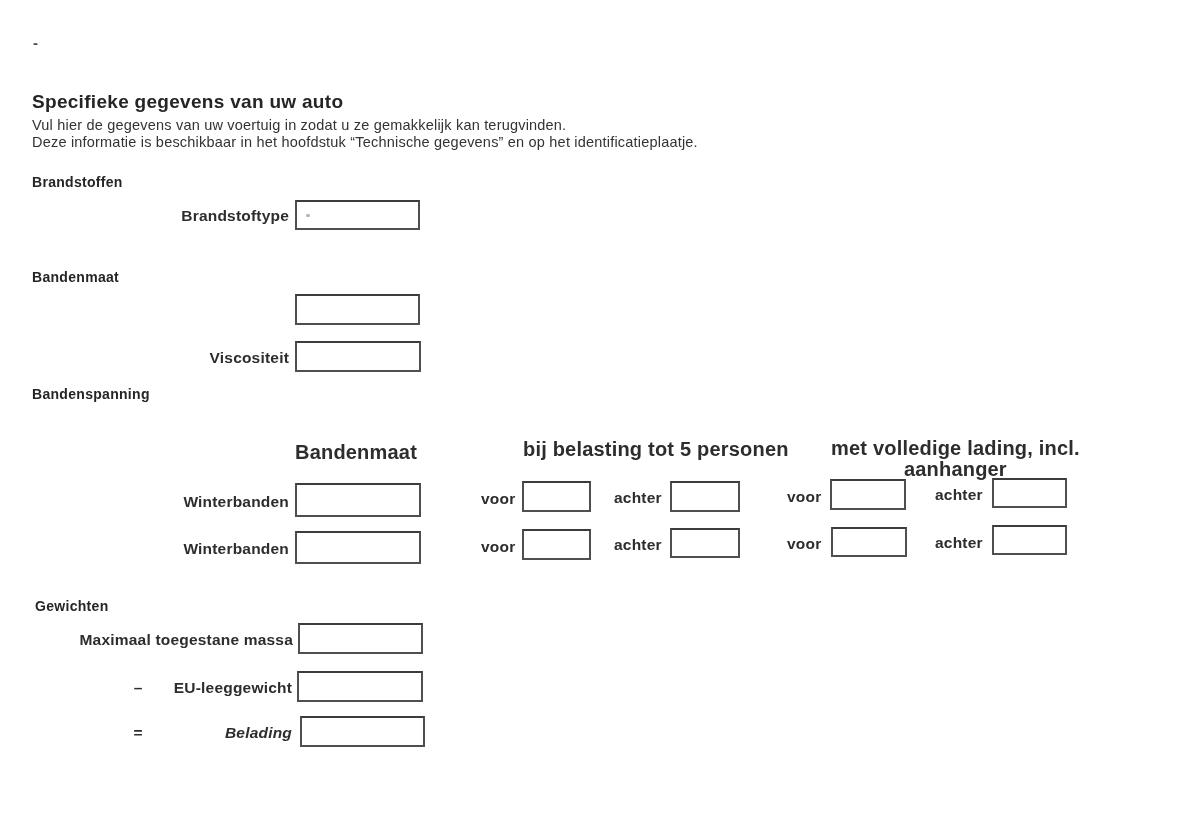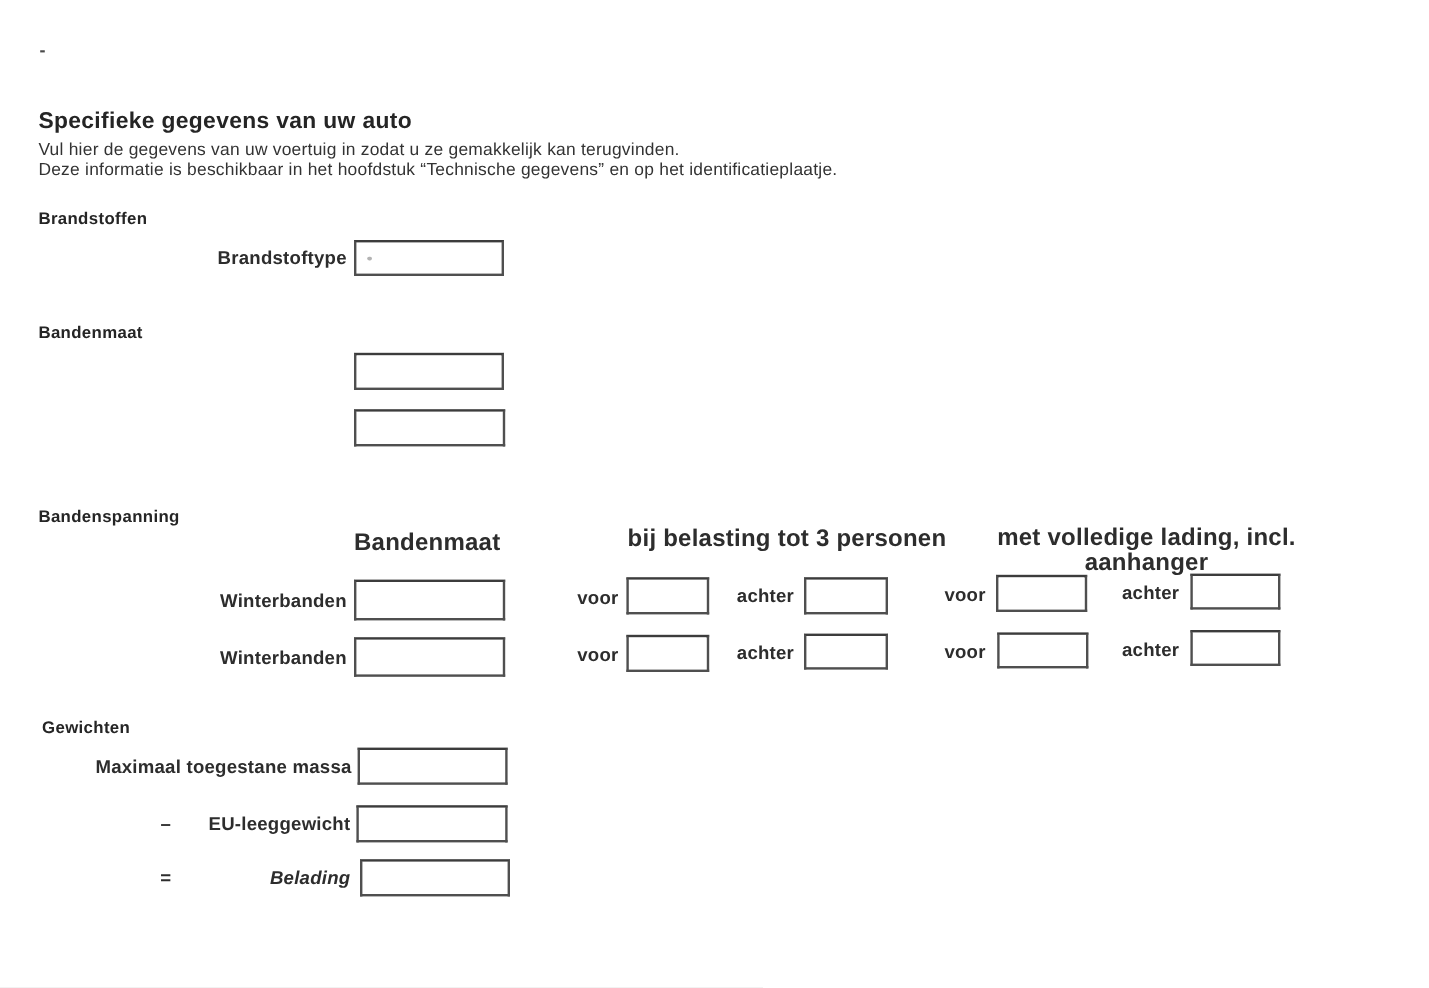--- a/index.html
+++ b/index.html
@@ -93,26 +93,27 @@
   <div class="abs h1" style="left:32px;top:91px;">Specifieke gegevens van uw auto</div>
   <div class="abs intro" style="left:32px;top:134px;">Deze informatie is beschikbaar in het hoofdstuk “Technische gegevens” en op het identificatieplaatje.</div>
 
   <div class="abs h2" style="left:32px;top:174px;">Brandstoffen</div>
   <div class="abs lbl right" style="left:80px;top:206px;width:209px;">Brandstoftype</div>
   <span class="abs speck" style="left:306px;top:214px;width:4px;height:3px;opacity:.65;"></span>
   <input class="abs box" style="left: 295px; top: 200px; width: 125px; height: 30px;" value="">
 
   <div class="abs h2" style="left:32px;top:269px;">Bandenmaat</div>
   <input class="abs box" style="left: 295px; top: 294px; width: 125px; height: 31px;" value="">
+  <div class="abs lbl right" style="left:80px;top:348px;width:209px;">Viscositeit</div>
   <input class="abs box" style="left: 295px; top: 341px; width: 126px; height: 31px;" value="">
 
-  <div class="abs h2" style="left:32px;top:422px;">Bandenspanning</div>
+  <div class="abs h2" style="left:32px;top:386px;">Bandenspanning</div>
 
   <div class="abs colhead" style="left:295px;top:442px;">Bandenmaat</div>
-  <div class="abs colhead" style="left:523px;top:439px;">bij belasting tot 3 personen</div>
+  <div class="abs colhead" style="left:523px;top:439px;">bij belasting tot 5 personen</div>
   <div class="abs colhead" style="left:831px;top:438px;text-align:center;">
     <div>met volledige lading, incl.</div>
     <div>aanhanger</div>
   </div>
 
   <div class="abs lbl right" style="left:80px;top:492px;width:209px;">Winterbanden</div>
   <input class="abs box" style="left: 295px; top: 483px; width: 126px; height: 34px;" value="">
   <div class="abs lbl" style="left:481px;top:489px;">voor</div>
   <input class="abs box" style="left: 522px; top: 481px; width: 69px; height: 31px;" value="">
   <div class="abs lbl" style="left:614px;top:488px;">achter</div>

